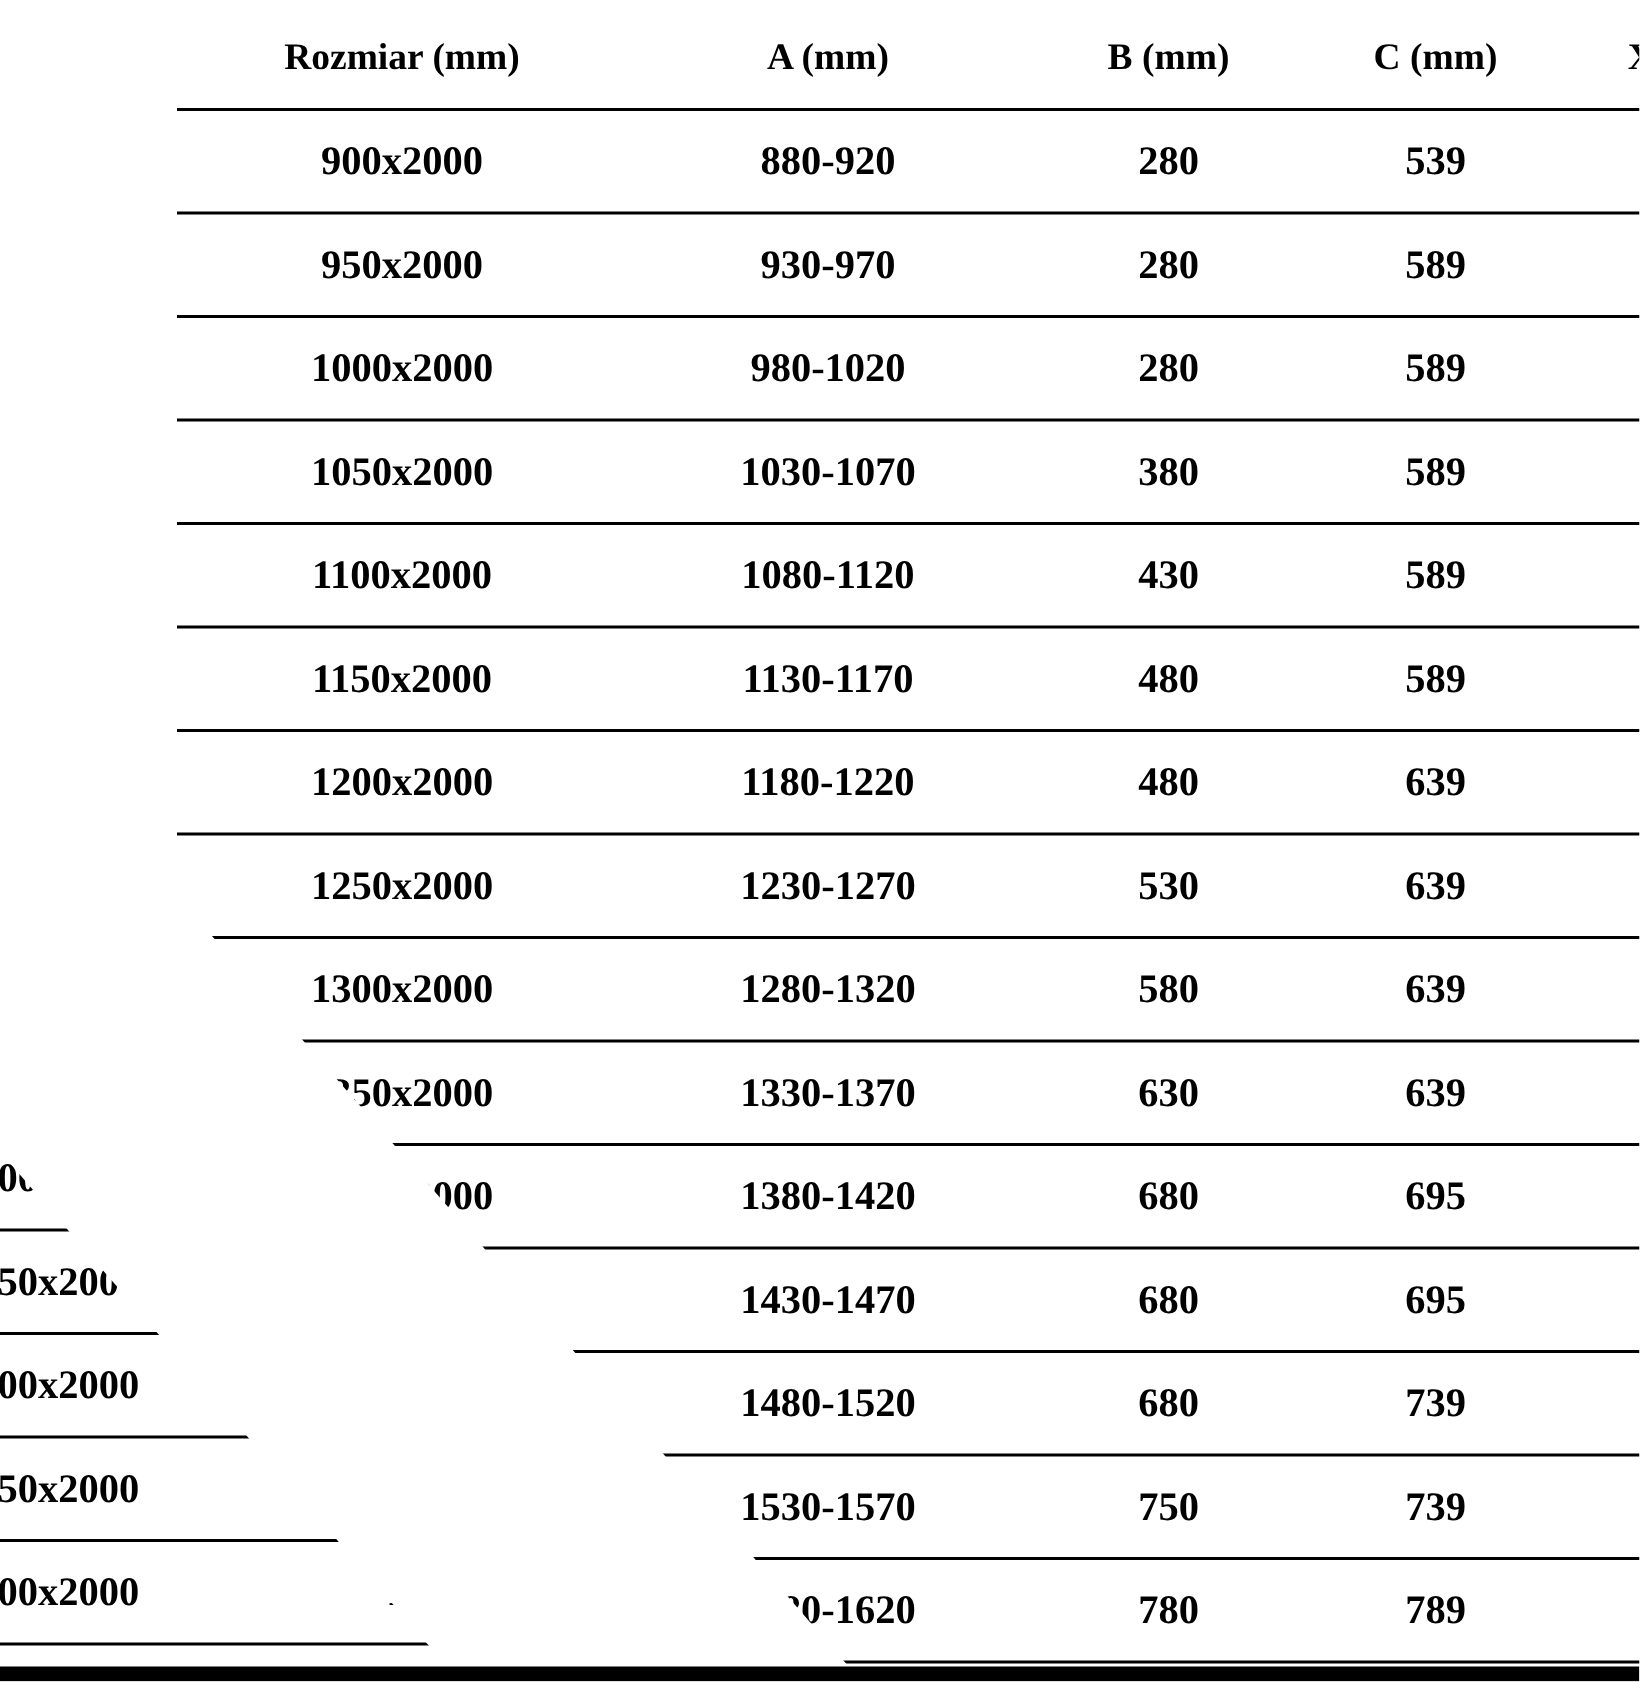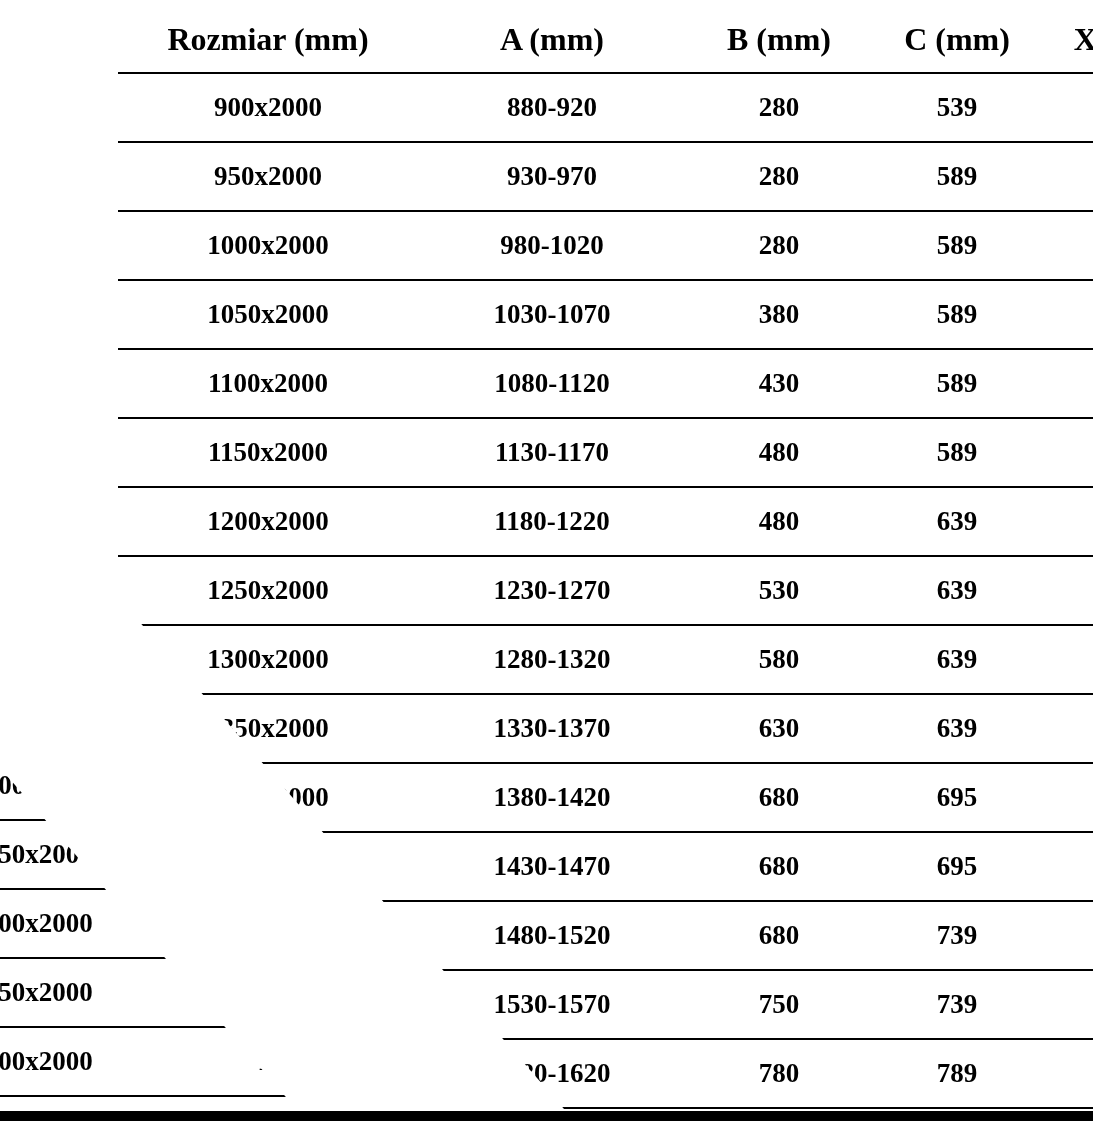--- a/index.html
+++ b/index.html
@@ -44,21 +44,21 @@
     font-weight: bold;
     text-align: center;
     height: 67px;
     padding: 0;
     color: #000;
     background: transparent;
     white-space: nowrap;
   }
   table.spec thead th {
     height: 66px;
-    font-size: 32px;
+    font-size: 25px;
   }
   table.spec tr:first-child th {
     border-top: none;
   }
   col.c1 { width: 300px; }
   col.c2 { width: 268px; }
   col.c3 { width: 186px; }
   col.c4 { width: 170px; }
   col.c5 { width: 169px; }
 

